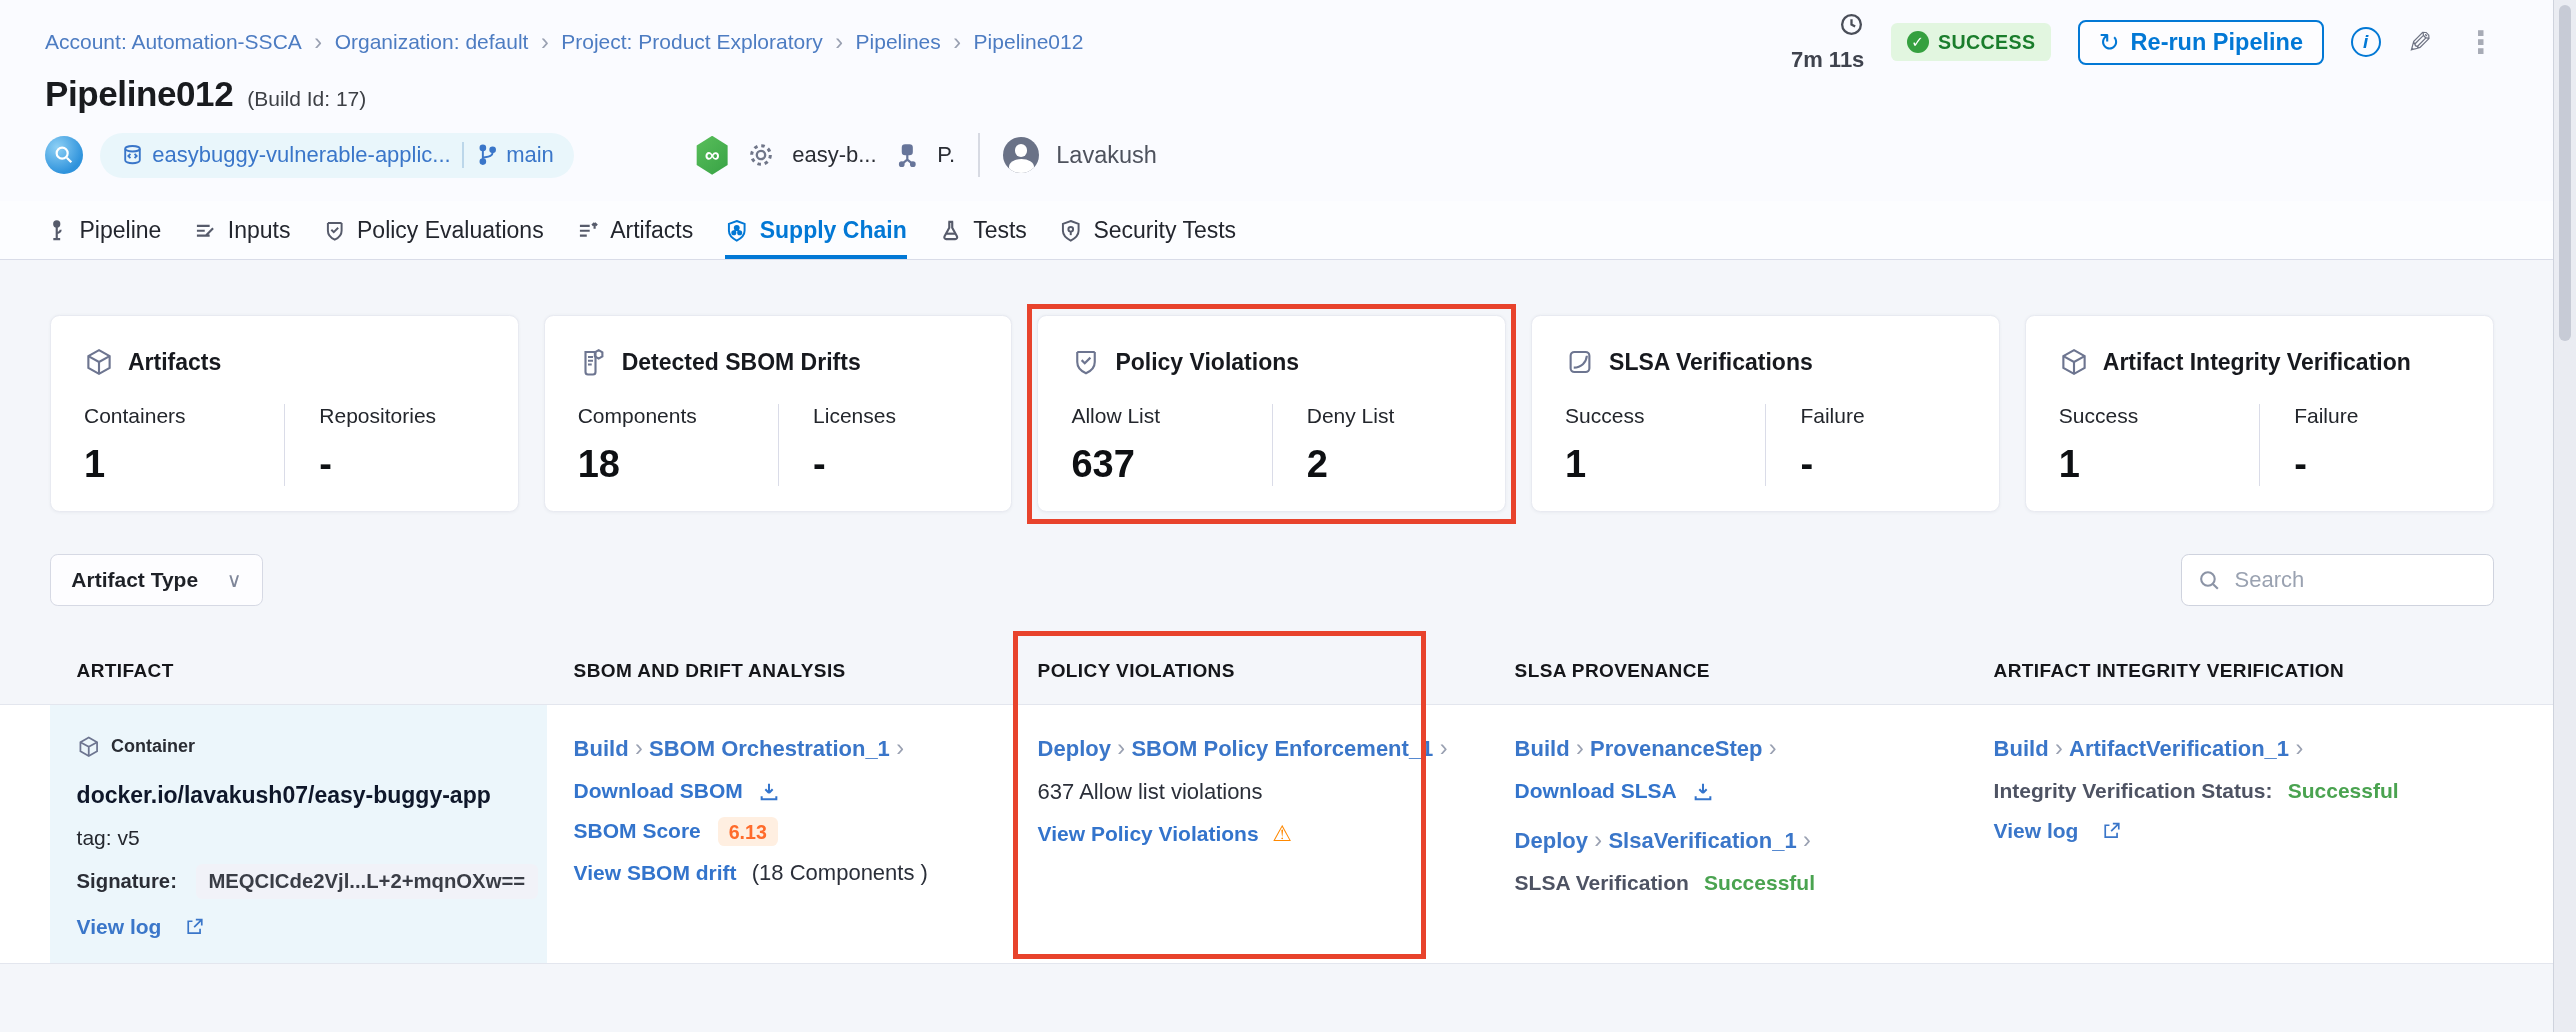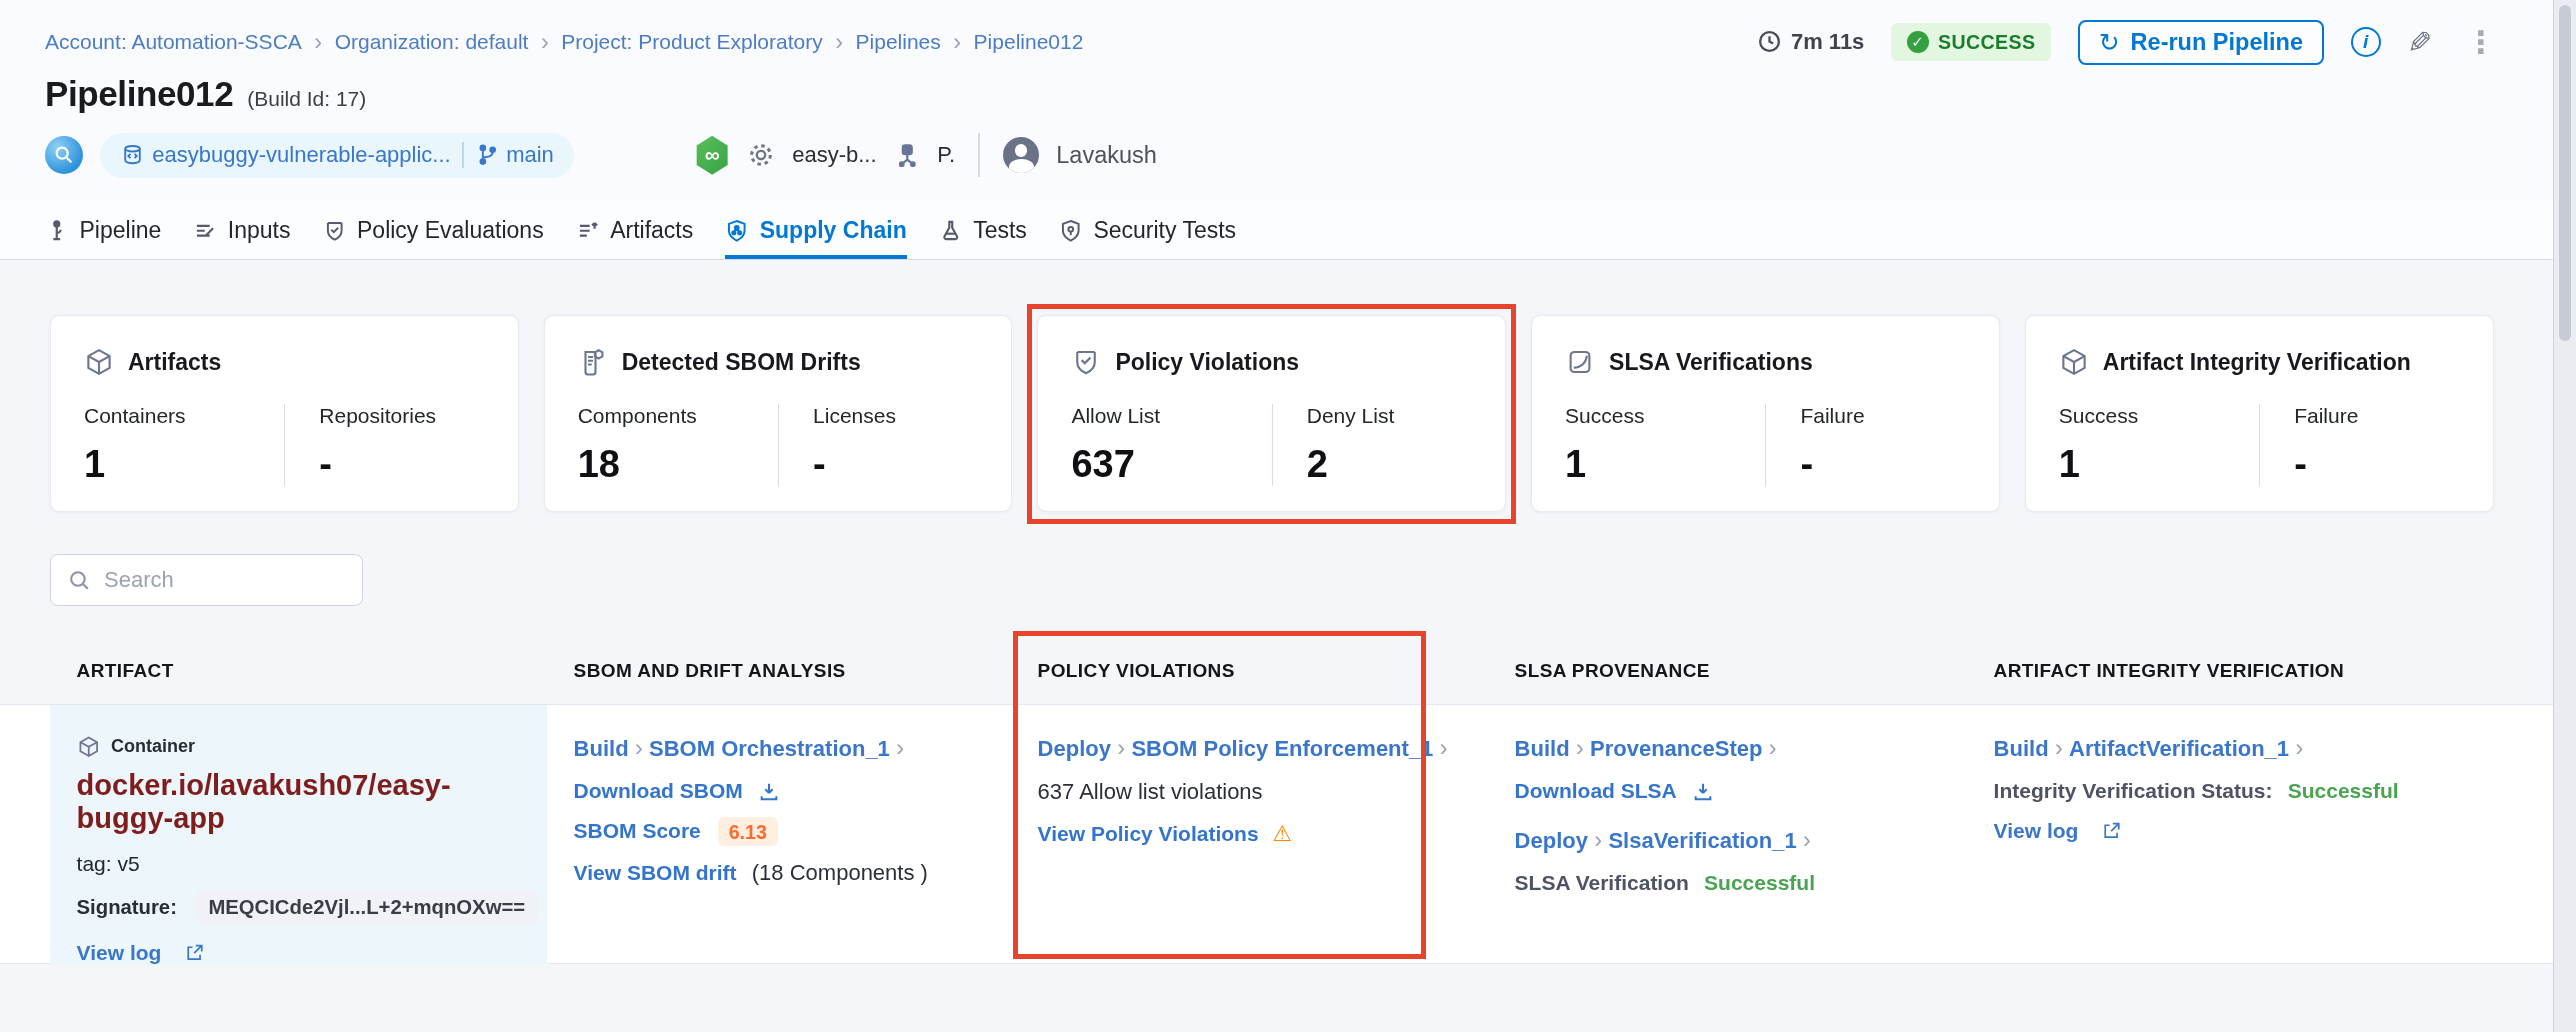--- a/index.html
+++ b/index.html
@@ -18,21 +18,21 @@
     background:#c7cbd6; border-radius:6.3px; }
 
   
   .header { background:#fafbff; padding:20.3px 50px 23.5px 45px; }
   .breadcrumb-row { display:flex; justify-content:space-between; align-items:center; height:44px; }
   .breadcrumb { display:flex; align-items:center; gap:12.5px; font-size:21px; }
   .crumb { color:#4d7cc2; cursor:pointer; white-space:nowrap; }
   .crumb-sep { color:#9aa1b2; font-size:23.5px; }
 
   .top-controls { display:flex; align-items:center; gap:26.6px; }
-  .duration { display:flex; align-items:flex-start; gap:9.4px; font-size:22px; font-weight:700; color:#3f434e; }
+  .duration { display:flex; align-items:flex-end; gap:9.4px; font-size:22px; font-weight:700; color:#3f434e;flex-direction:column; }
   .status-badge { display:flex; align-items:center; gap:9.4px; background:#e2f6e0;
     border-radius:6.3px; height:38px; padding:0 15.6px; }
   .status-badge .dot { width:22px; height:22px; border-radius:50%; background:#35a03f;
     color:#fff; font-size:15px; font-weight:700; display:flex; align-items:center; justify-content:center; }
   .status-badge .txt { color:#1a7d2c; font-size:19.6px; font-weight:700; letter-spacing:0.4px; }
   .rerun-btn { display:flex; align-items:center; gap:11px; height:45px; padding:0 19px;
     border:2.3px solid #0278d5; border-radius:7.8px; background:#fdfdff; color:#0278d5;
     font-size:23.5px; font-weight:700; cursor:pointer; }
   .rerun-btn .glyph { font-size:25px; font-weight:400; }
   .info-circle { width:30px; height:30px; border:2.3px solid #0278d5; border-radius:50%;
@@ -102,21 +102,21 @@
   .table-section { margin-top:31px; position:relative; }
   .grid-cols { display:grid; grid-template-columns:497px 464px 477px 479px 1fr; }
   .thead-row { height:67px; align-items:center; }
   .th { font-size:19px; font-weight:700; letter-spacing:0.4px; color:#15161a; padding-left:26.6px; }
   .table-card { background:#fff; border-top:0.8px solid #e3e6ee; border-bottom:0.8px solid #e3e6ee;
     height:260px; margin:0 -59px 0 -50px; padding:0 59px 0 50px; }
   .cell { padding:30px 28px 0 26.6px; font-size:21px; }
   .cell p { margin-bottom:16.4px; }
   .cell-artifact { background:#ecf6fb; }
   .type-row { display:flex; align-items:center; gap:11px; font-size:18px; font-weight:700; color:#2a2d34; }
-  .artifact-name { font-size:29px; font-weight:700; color:#7f1d1d; margin-top:10px; }
+  .artifact-name { font-size:23px; font-weight:700; color:#0f172a; margin-top:23px; }
   .tag-line { margin-top:17px; color:#24272e; }
   .sig-line { margin-top:14px; display:flex; align-items:center; gap:19px; }
   .sig-label { font-weight:600; color:#2a2d35; font-size:20.3px; }
   .sig-pill { background:#f1f2f8; border-radius:6.3px; padding:6.3px 12.5px; font-size:20.3px; font-weight:600; color:#3a3d46; }
   .link { color:#3a76c9; font-weight:600; cursor:pointer; }
   .link-bold { color:#3374cc; font-weight:700; cursor:pointer; }
   .steplink { font-size:22px; }
   .steplink .sep { color:#9aa1b2; padding:0 6.3px; font-size:23.5px; }
   .plain-dark { color:#2b2f39; font-size:22px; }
   .score-pill { background:#ffefe1; border-radius:6.3px; padding:3.9px 11px; font-size:19.6px; font-weight:700; color:#ff6b2b; margin-left:11px; }
@@ -397,20 +397,24 @@
               </div>
           <div class="stat">
                 <div class="stat-label">Failure</div>
                 <div class="stat-value">-</div>
               </div>
         </div>
       </div>
     </div>
 
     <div class="filter-row">
+      <div class="dropdown">
+        <span class="lbl">Artifact Type</span>
+        <span class="chev">∨</span>
+      </div>
       <div class="searchbox">
         <span class="icon-inline">
           <svg width="25" height="25" viewBox="0 0 24 24" fill="none" stroke="#8b93a5" stroke-width="2">
             <circle cx="10.5" cy="10.5" r="6.5"></circle>
                 <path d="M15.5 15.5 l4.5 4.5"></path>
           </svg>
         </span>
         <input type="text" placeholder="Search" style="">
       </div>
     </div>

